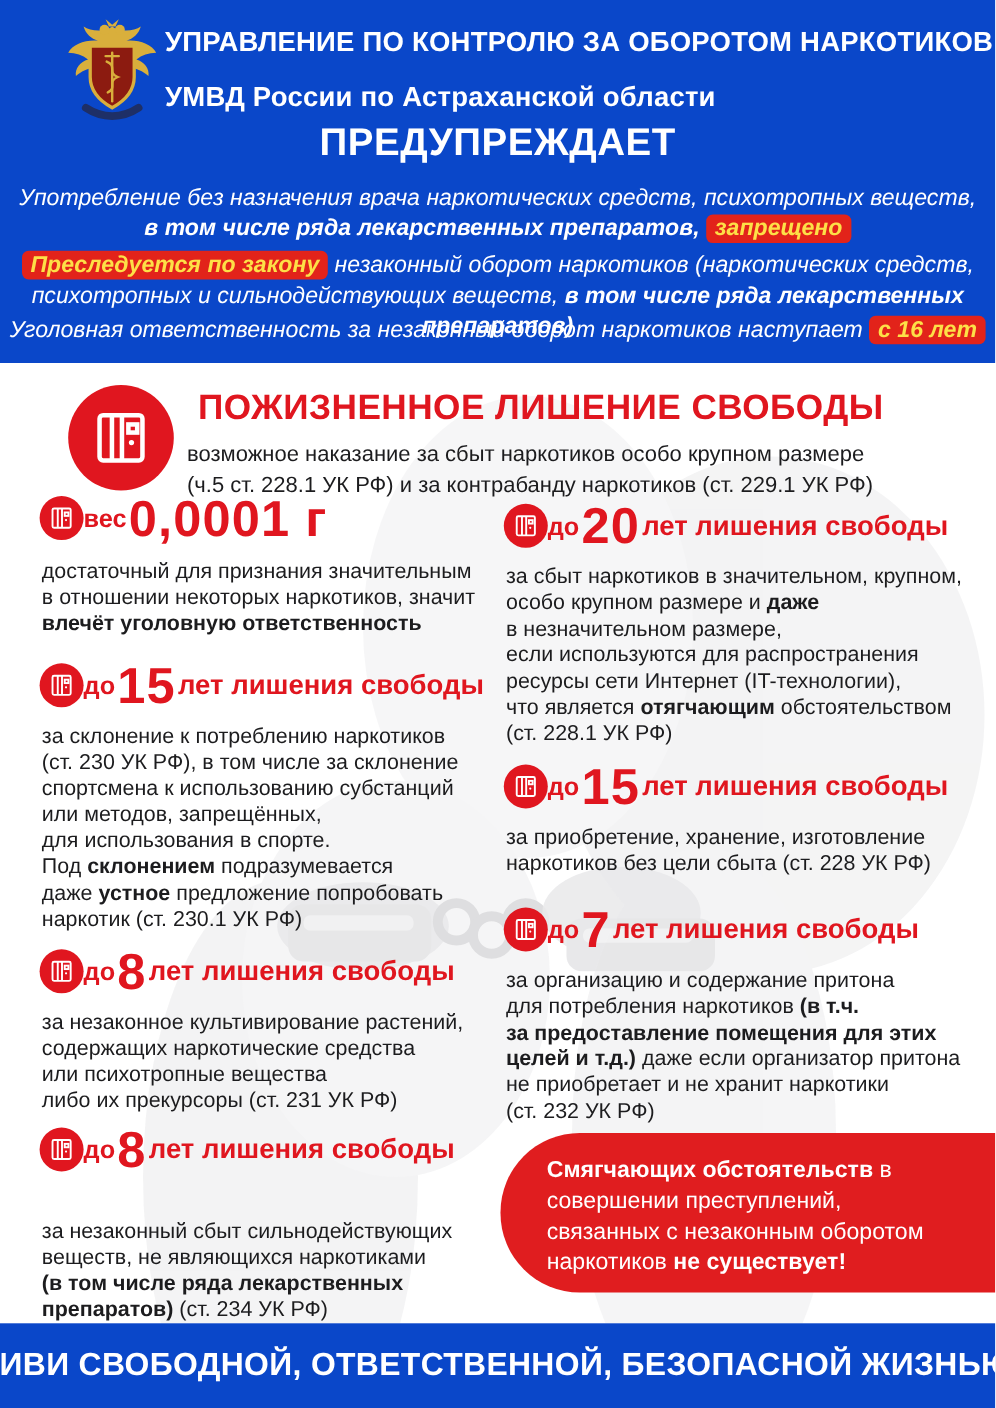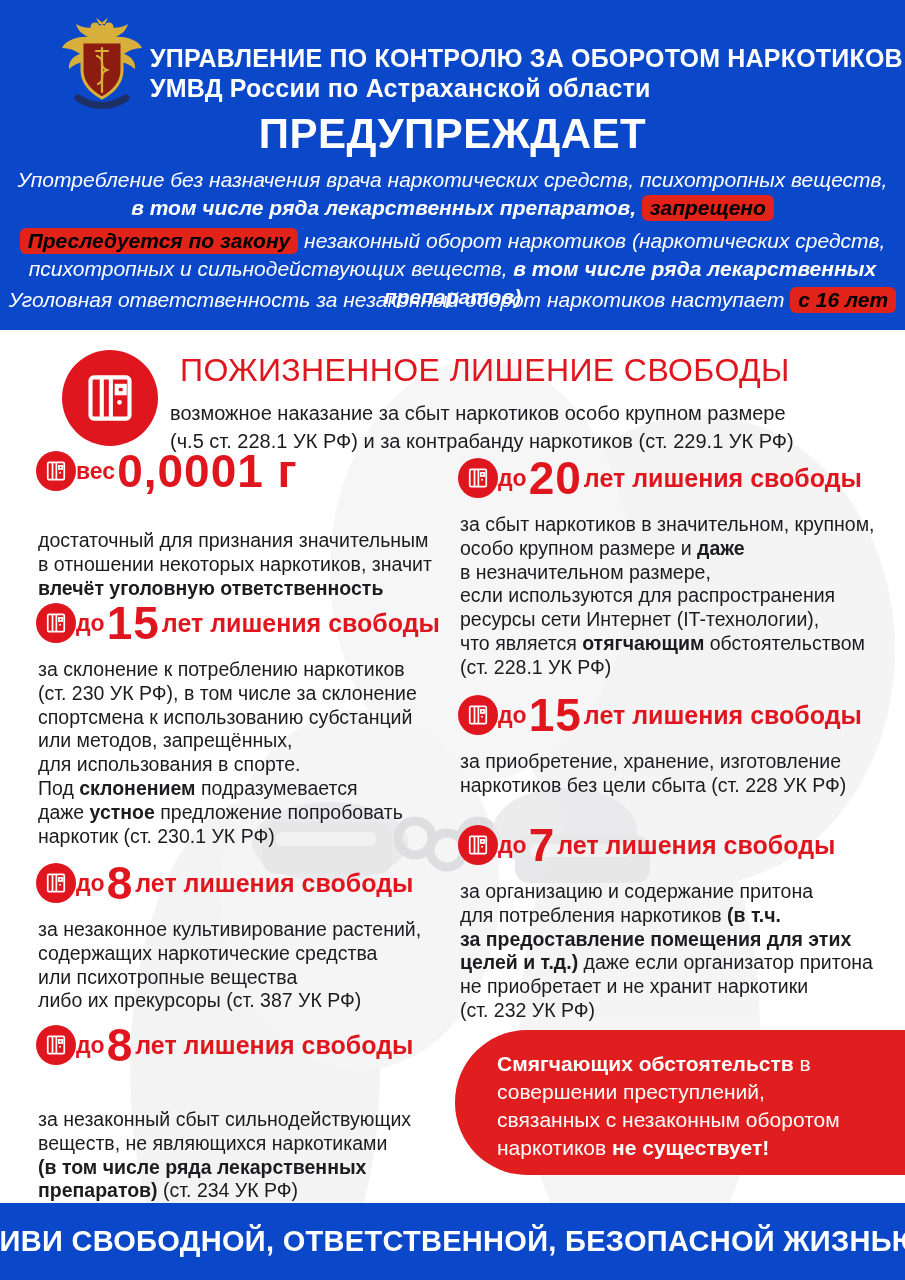--- a/index.html
+++ b/index.html
@@ -10,34 +10,34 @@
   }
   html,body{margin:0;padding:0;background:#fff;}
   .poster{
     position:relative;width:905px;height:1280px;overflow:hidden;background:#fff;
     font-family:"Liberation Sans", sans-serif;
   }
   
   .header{position:absolute;left:0;top:0;width:905px;height:330px;background:var(--blue);}
   .emblem{position:absolute;left:52px;top:12px;width:100px;height:104px;}
   .org{position:absolute;left:150px;color:#fff;font-weight:700;font-size:25px;letter-spacing:.2px;white-space:nowrap;}
-  .org1{top:44px;}
+  .org1{top:24px;}
   .org2{top:74px;}
-  .warns{position:absolute;left:0;top:110px;width:100%;text-align:center;color:#fff;font-weight:800;font-size:42px;letter-spacing:.5px;}
+  .warns{position:absolute;left:0;top:110px;width:100%;text-align:center;color:#fff;font-weight:800;font-size:35px;letter-spacing:.5px;}
   .hp{position:absolute;left:0;width:100%;text-align:center;color:#fff;font-size:21px;line-height:28px;font-weight:400;font-style:italic;}
   .hp1{top:166px;} .hp2{top:227px;} .hp3{top:286px;}
   .hp .b{font-weight:700;}
-  .chip{background:var(--chip);color:#000000;font-weight:700;border-radius:6px;padding:1px 8px 2px 8px;text-align:right;}
+  .chip{background:var(--chip);color:#fde047;font-weight:700;border-radius:6px;padding:1px 8px 2px 8px;text-align:right;}
   
   .decor{position:absolute;left:0;top:330px;}
   
   .big-badge{position:absolute;left:62px;top:350px;width:96px;height:96px;border-radius:50%;
     background:var(--red);display:flex;align-items:center;justify-content:center;}
   .big-badge svg{width:52px;height:52px;}
-  .lifetime-title{position:absolute;left:180px;top:352px;color:var(--red);font-weight:400;font-size:32px;letter-spacing:.4px;white-space:nowrap;}
+  .lifetime-title{position:absolute;left:180px;top:352px;color:var(--red);font-weight:700;font-size:32px;letter-spacing:.4px;white-space:nowrap;}
   .lifetime-sub{position:absolute;left:170px;top:399px;color:var(--ink);font-size:20px;line-height:28px;white-space:nowrap;}
   
   .item-head{position:absolute;display:flex;align-items:center;color:var(--red);white-space:nowrap;}
   .badge{width:40px;height:40px;border-radius:50%;background:var(--red);display:flex;align-items:center;justify-content:center;flex:0 0 auto;}
   .badge svg{width:22px;height:22px;}
   .pre{font-size:23px;font-weight:700;}
   .big{font-size:46px;font-weight:800;letter-spacing:1px;line-height:1;margin:0 2px;}
   .suf{font-size:25px;font-weight:700;}
   .desc{position:absolute;font-size:19.5px;line-height:23.8px;color:var(--ink);white-space:nowrap;}
   .desc .b{font-weight:700;}
@@ -132,21 +132,21 @@
   <div class="item-head" style="left:36px;top:448px;">
     <span class="badge">
         <svg>
           <use href="#jail"></use>
         </svg>
       </span>
     <span class="pre">вес</span>
     <span class="big">0,0001 г</span>
     <span class="suf"></span>
   </div>
-  <div class="desc" style="left:38px;top:508px;margin-top:21px;"><span>достаточный для признания значительным</span><br><span>в отношении некоторых наркотиков, значит</span><br><span class="b">влечёт уголовную ответственность</span></div>
+  <div class="desc" style="left:38px;top:508px;"><span>достаточный для признания значительным</span><br><span>в отношении некоторых наркотиков, значит</span><br><span class="b">влечёт уголовную ответственность</span></div>
 
   <div class="item-head" style="left:36px;top:600px;">
     <span class="badge">
         <svg>
           <use href="#jail"></use>
         </svg>
       </span>
     <span class="pre">до</span>
     <span class="big">15</span>
     <span class="suf">лет лишения свободы</span>
@@ -156,21 +156,21 @@
   <div class="item-head" style="left:36px;top:860px;">
     <span class="badge">
         <svg>
           <use href="#jail"></use>
         </svg>
       </span>
     <span class="pre">до</span>
     <span class="big">8</span>
     <span class="suf">лет лишения свободы</span>
   </div>
-  <div class="desc" style="left:38px;top:918px;"><span>за незаконное культивирование растений,</span><br><span>содержащих наркотические средства</span><br><span>или психотропные вещества</span><br><span>либо их прекурсоры (ст. 387 УК РФ)</span></div>
+  <div class="desc" style="left:38px;top:918px;"><span>за незаконное культивирование растений,</span><br><span>содержащих наркотические средства</span><br><span>или психотропные вещества</span><br><span>либо их прекурсоры (ст. 231 УК РФ)</span></div>
 
   <div class="item-head" style="left:36px;top:1022px;">
     <span class="badge">
         <svg>
           <use href="#jail"></use>
         </svg>
       </span>
     <span class="pre">до</span>
     <span class="big">8</span>
     <span class="suf">лет лишения свободы</span>

